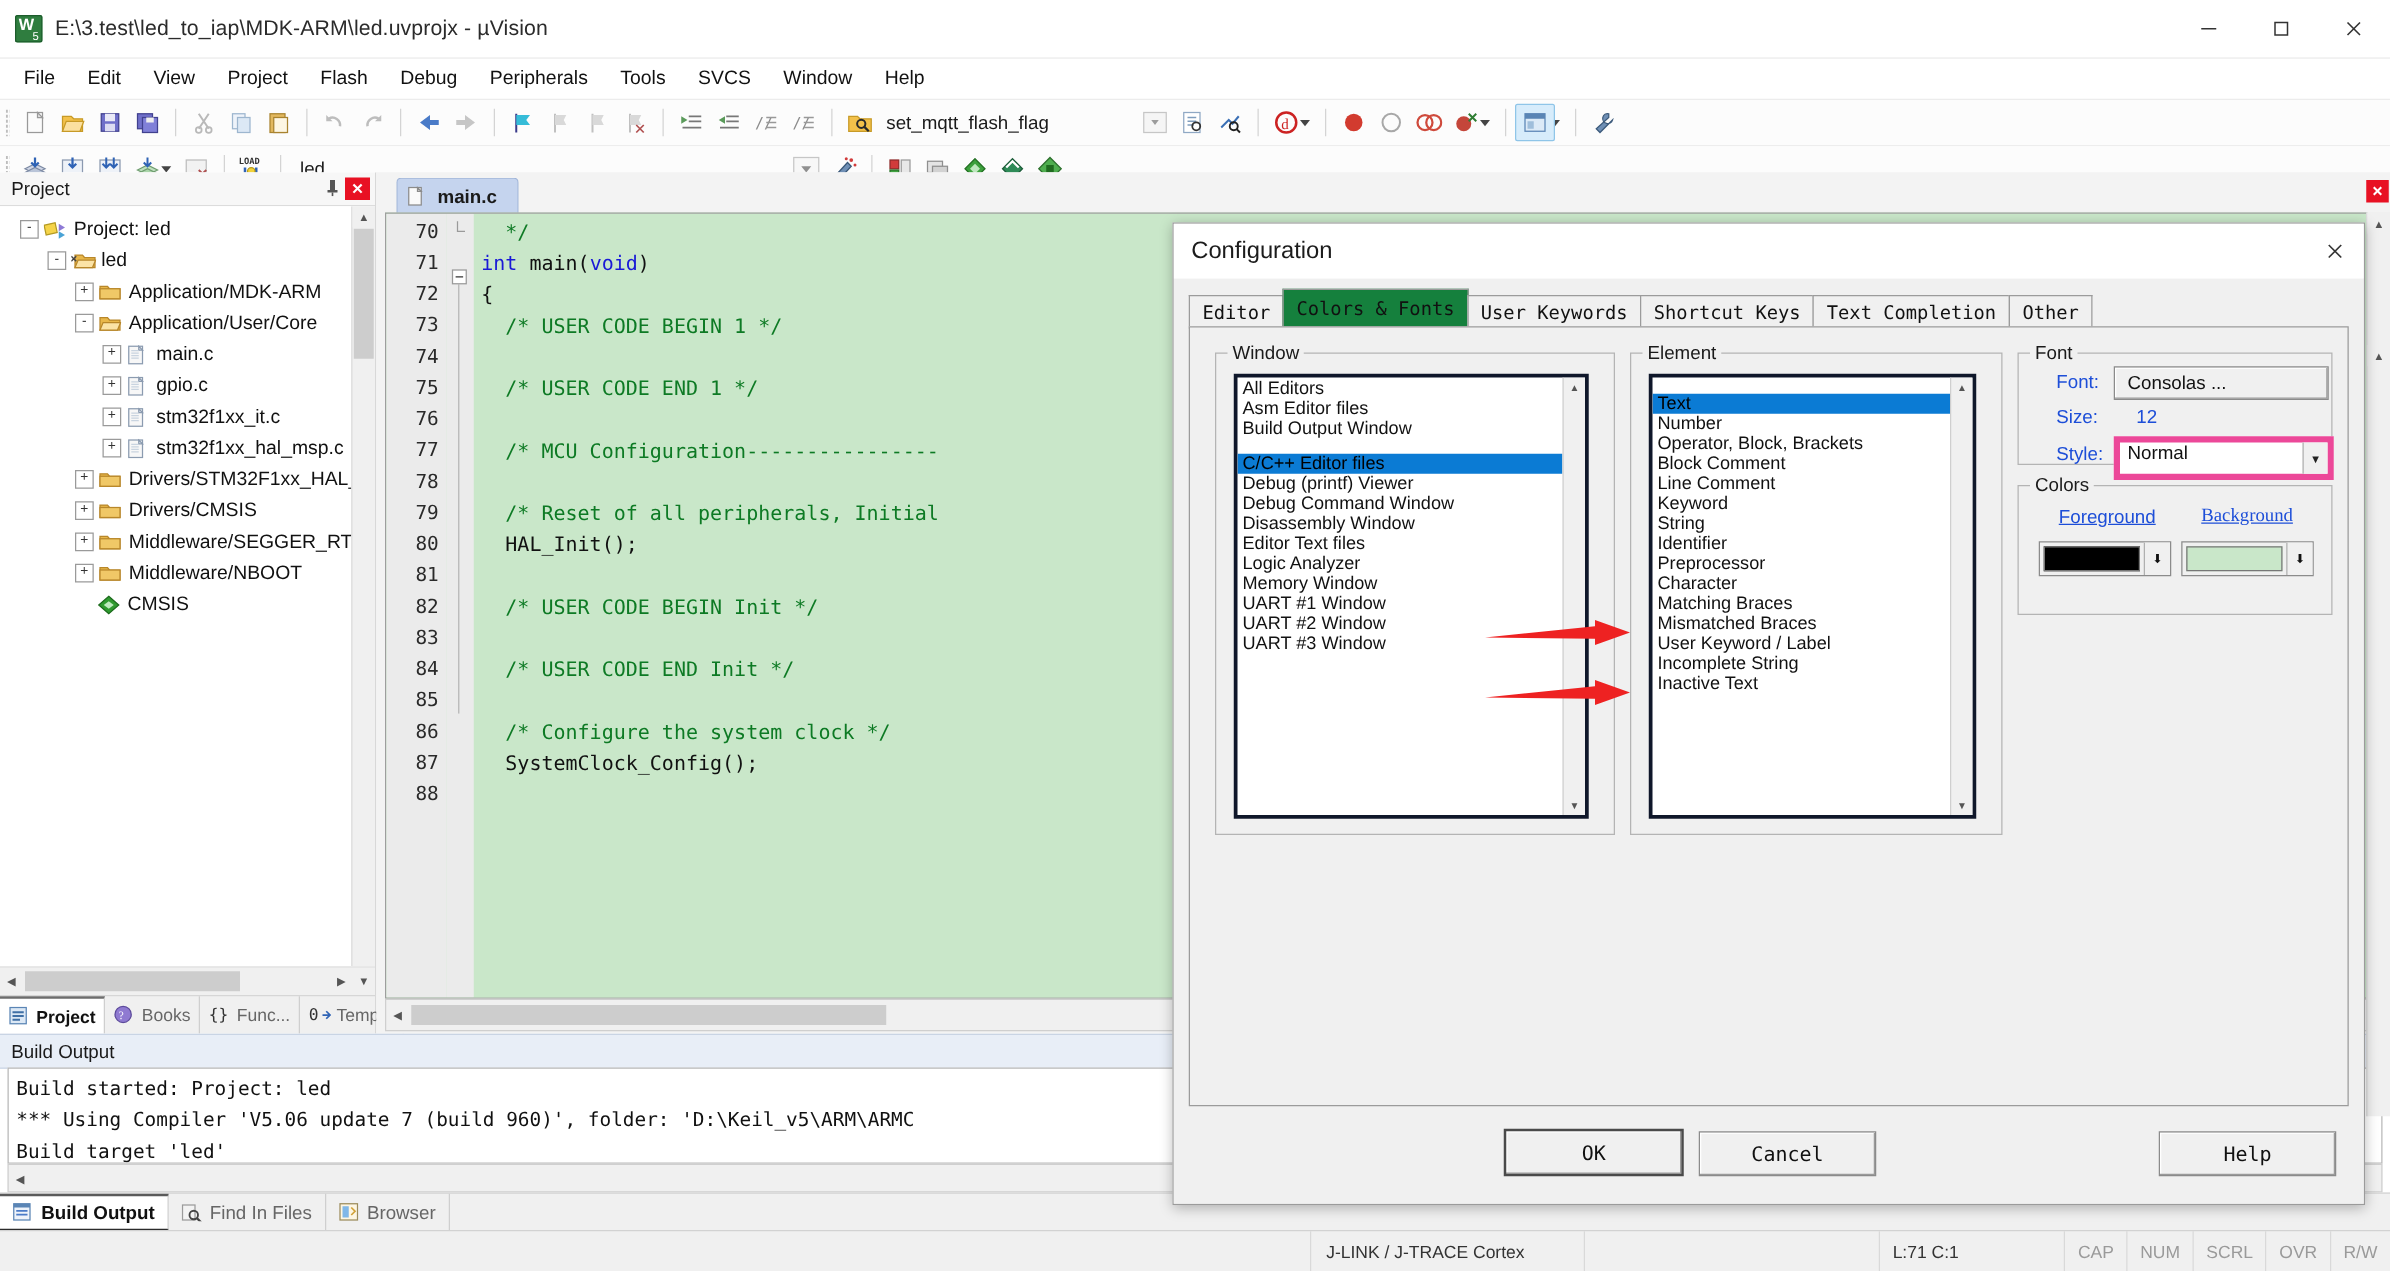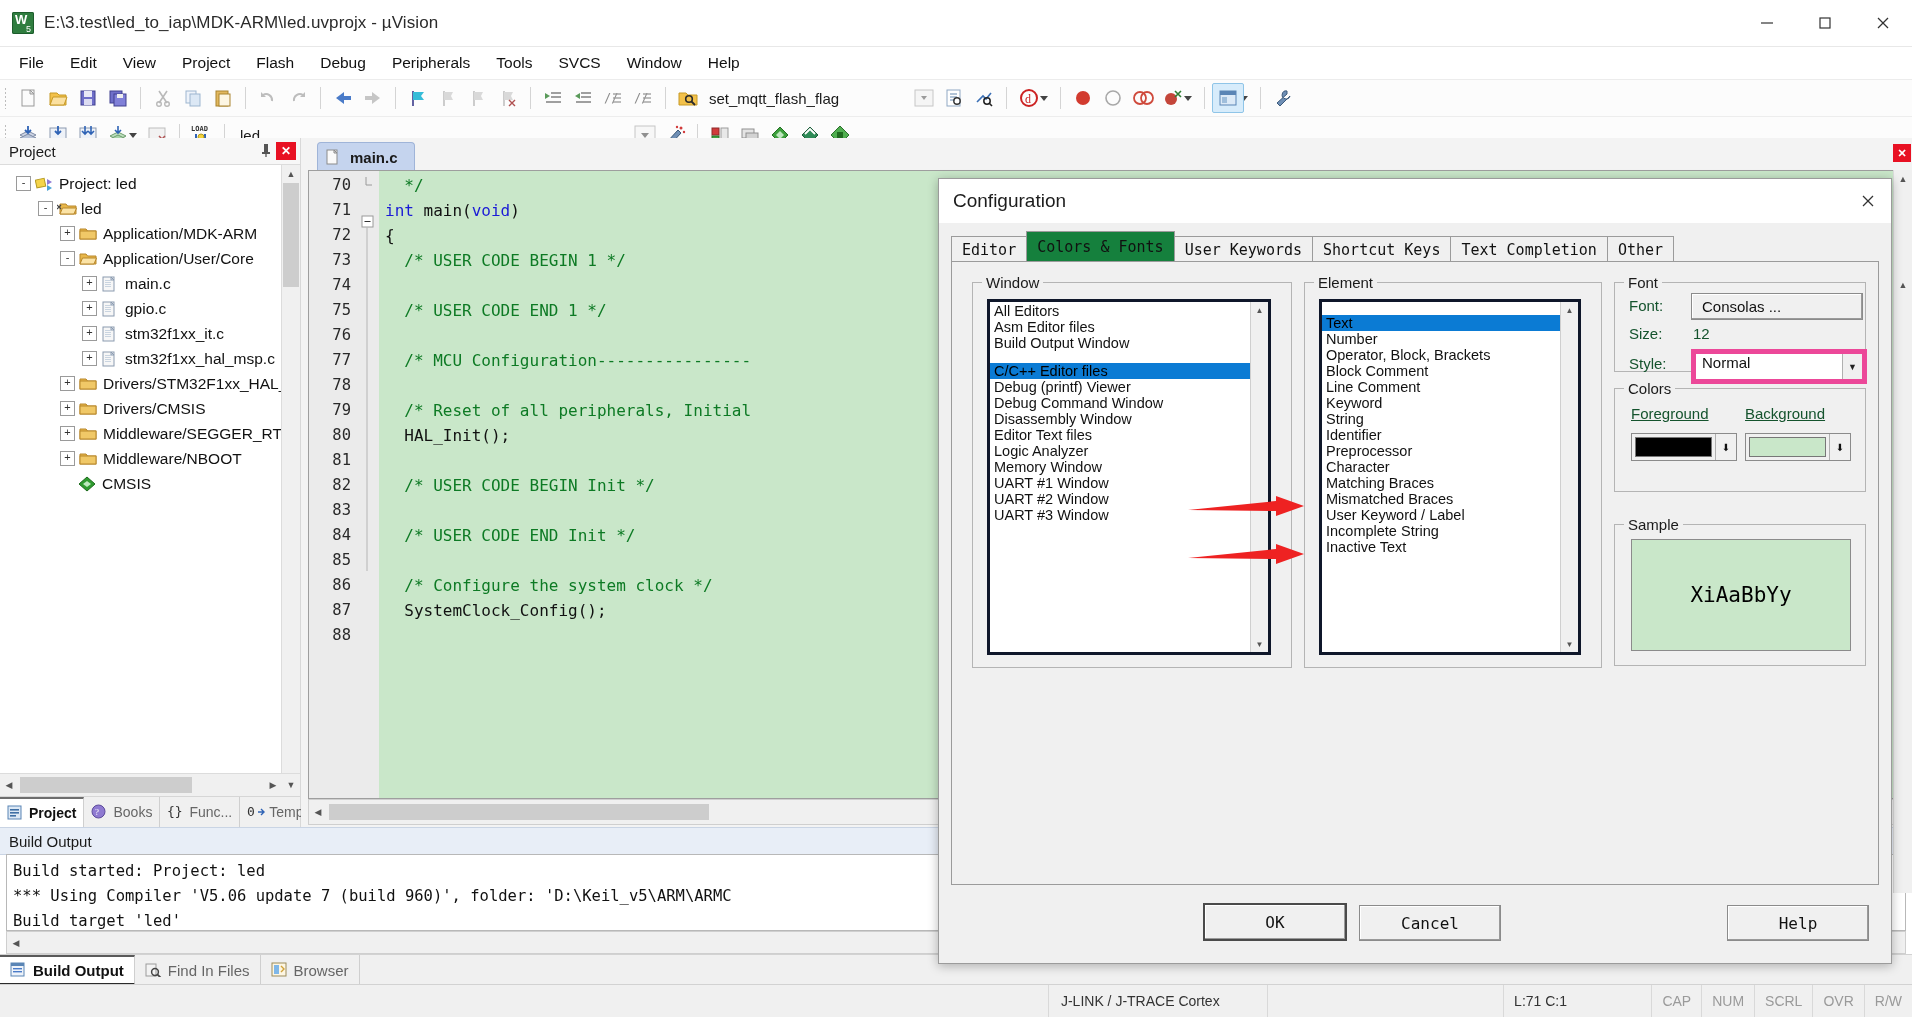--- a/index.html
+++ b/index.html
@@ -133,21 +133,21 @@
 
   .group{position:absolute;border:1px solid #b4b4b4;}
   .grouplbl{position:absolute;top:-9px;left:9px;background:#f0f0f0;padding:0 4px;font-size:15px;color:#1a1a1a;}
   .listbox{position:absolute;background:#fff;border:3px solid #0f172a;overflow:hidden;display:flex;}
   .lbitems{flex:1;padding-top:1px;}
   .lbitem{height:16px;line-height:16px;font-size:14.5px;color:#111;padding-left:4px;white-space:nowrap;}
   .lbitem.sel{background:#0b7bd4;color:#000000;margin-top:12px;}
   .lbscroll{width:17px;background:#f0f0f0;border-left:1px solid #cfcfcf;position:relative;}
   .lbs-arrow{height:16px;display:flex;align-items:center;justify-content:center;font-size:8px;color:#555;}
 
-  .flabel{position:absolute;font-size:15px;color:#14532d;}
+  .flabel{position:absolute;font-size:15px;color:#1d4ed8;margin-left:16px;}
   .fbtn{position:absolute;background:#f0f0f0;border:1px solid #8b8b8b;
         box-shadow:inset -1px -1px 0 #9a9a9a, inset 1px 1px 0 #fff;
         display:flex;align-items:center;font-size:15px;color:#111;padding-left:10px;}
   .fselect{position:absolute;background:#fff;border:5px solid #ec4899;display:flex;align-items:flex-start;
            font-size:15px;color:#111;padding-left:6px;}
   .fselect .arw{margin-left:auto;width:19px;height:100%;background:#f0f0f0;border-left:1px solid #b0b0b0;
                 display:flex;align-items:center;justify-content:center;font-size:9px;color:#222;}
   .swatchbox{position:absolute;border:1px solid #8b8b8b;background:#f0f0f0;display:flex;align-items:center;}
   .swatch{flex:1;height:18px;margin:0 3px;border:1px solid #777;}
   .swdrop{width:20px;height:100%;border-left:1px solid #b0b0b0;background:#f0f0f0;
@@ -914,37 +914,31 @@
           <div class="flabel" style="left:14px;top:72px;">Style:</div>
           <div class="fselect" style="left:76px;top:66px;width:160px;height:25px;">
             <span>Normal</span>
             <span class="arw">▼</span>
           </div>
         </div>
 
         <div class="group" style="left:662px;top:126px;width:250px;height:102px;">
           <div class="grouplbl">Colors</div>
           <div class="flabel" style="left:16px;top:16px;text-decoration:underline;">Foreground</div>
-          <div class="flabel" style="left:130px;top:16px;text-decoration:underline;">Background</div>
+          <div class="flabel" style="left:130px;top:16px;text-decoration:underline;font-family:Liberation Serif, serif;">Background</div>
           <div class="swatchbox" style="left:16px;top:44px;width:104px;height:26px;">
             <span class="swatch" id="fgswatch" style="background: rgb(0, 0, 0);"></span>
             <span class="swdrop">⬇</span>
           </div>
           <div class="swatchbox" style="left:130px;top:44px;width:104px;height:26px;">
             <span class="swatch" id="bgswatch" style="background: rgb(201, 231, 201);"></span>
             <span class="swdrop">⬇</span>
           </div>
         </div>
 
-        <div class="group" style="left:662px;top:262px;width:250px;height:140px;">
-          <div class="grouplbl">Sample</div>
-          <div class="sample" id="samplebox" style="left: 16px; top: 14px; width: 218px; height: 110px; background: rgb(201, 231, 201); color: rgb(0, 0, 0);">
-            <span>XiAaBbYy</span>
-          </div>
-        </div>
 
         <svg class="arrowann" style="left:236px;top:232px;" width="118" height="26">
           <path d="M0 16 L88 7 L88 2 L116 12 L88 22 L88 17 Z" fill="#ee2222"></path>
         </svg>
         <svg class="arrowann" style="left:236px;top:280px;" width="118" height="26">
           <path d="M0 16 L88 7 L88 2 L116 12 L88 22 L88 17 Z" fill="#ee2222"></path>
         </svg>
       </div>
 
       <div class="dbtn def" style="left:264px;bottom:22px;width:140px;">OK</div>

